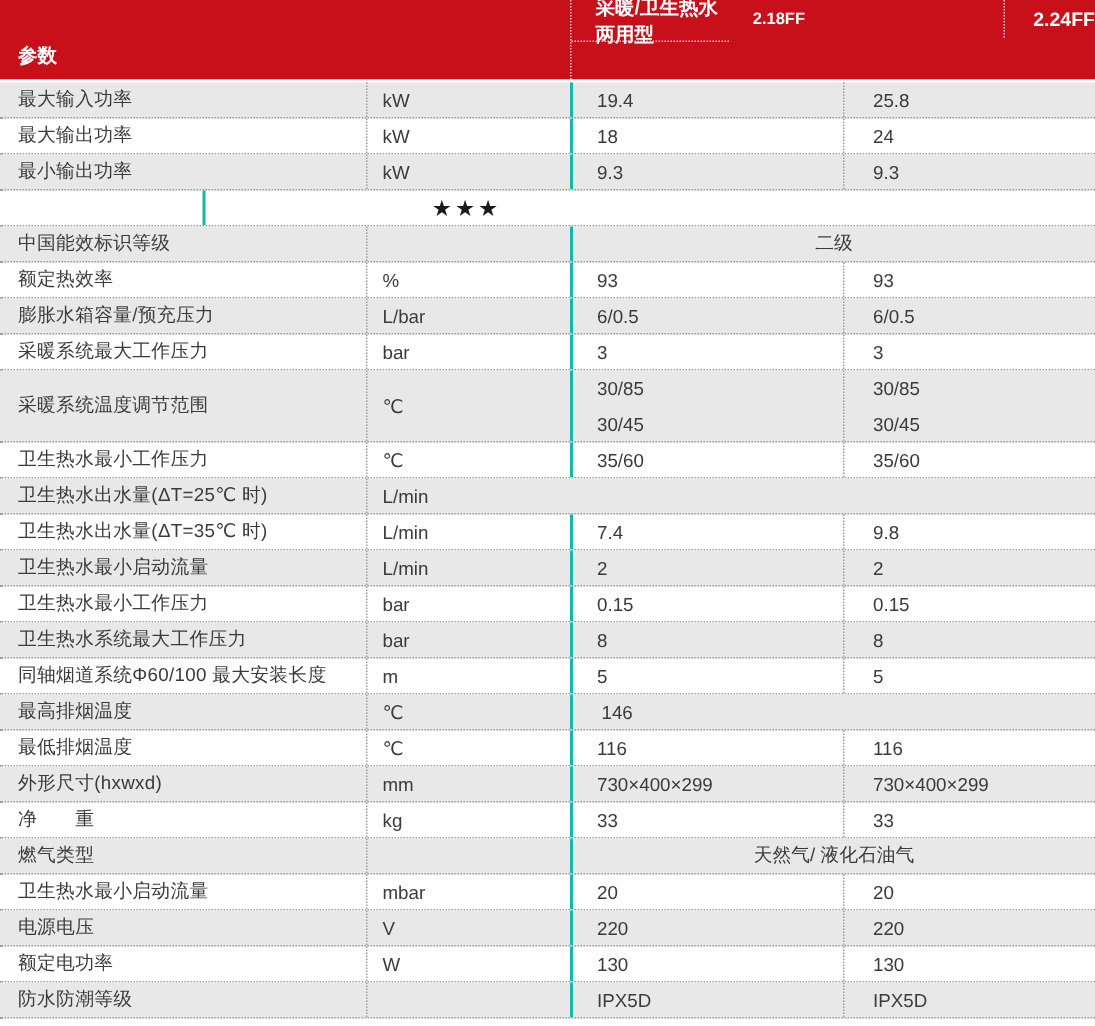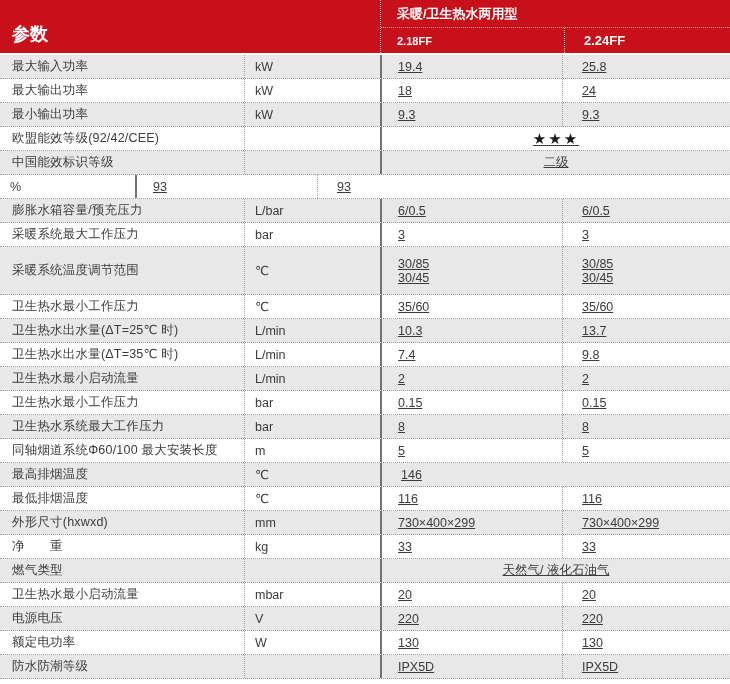--- a/index.html
+++ b/index.html
@@ -5,22 +5,22 @@
   html,body{margin:0;padding:0;background:#fff;}
   .page{
     width:730px;height:684px;
     font-family:"Liberation Sans","DejaVu Sans",sans-serif;
     color:#3b3b3b;font-size:12.5px;
     position:relative;overflow:hidden;background:#fff;
   }
   
   .hdr{display:flex;height:53px;background:#c8101b;color:#fff;}
   .hdr-left{width:380px;display:flex;align-items:flex-end;box-sizing:border-box;
-    padding:0 0 7px 12px;font-weight:bold;font-size:18px;}
-  .hdr-right{width:350px;display:flex;flex-direction:column;box-sizing:border-box;
+    padding:0 0 7px 12px;font-weight:bold;font-size:13px;}
+  .hdr-right{width:350px;display:flex;flex-direction:row;box-sizing:border-box;
     border-left:1px dotted rgba(255,255,255,.75);}
   .hdr-group{height:28px;box-sizing:border-box;display:flex;align-items:center;
     padding-left:16px;font-weight:bold;font-size:13px;
     border-bottom:1px dotted rgba(255,255,255,.75);}
   .hdr-models{height:25px;display:flex;}
   .hdr-m1{width:183px;box-sizing:border-box;display:flex;align-items:center;
     padding-left:16px;font-weight:bold;font-size:11px;}
   .hdr-m2{flex:1;box-sizing:border-box;display:flex;align-items:center;
     padding-left:19px;font-weight:bold;font-size:13px;
     border-left:1px dotted rgba(255,255,255,.75);}
@@ -28,26 +28,26 @@
   .body{border-top:2px solid #fff;}
   .row{display:flex;height:24px;box-sizing:border-box;
     border-bottom:1px dotted #9c9c9c;align-items:stretch;}
   .row.alt{background:#e8e8e8;}
   .row.tall{height:48px;}
   .c-label{width:245px;box-sizing:border-box;display:flex;align-items:center;
     padding-left:12px;border-right:1px dotted #9c9c9c;overflow:hidden;white-space:nowrap;}
   .c-unit{width:135px;box-sizing:border-box;display:flex;align-items:center;
     padding-left:10px;}
   .c-values{width:350px;box-sizing:border-box;display:flex;
-    border-left:2px solid #737373;text-decoration:underline;}
+    border-left:2px solid #14b8a6;}
   .c-v1{width:181px;box-sizing:border-box;display:flex;align-items:center;
     padding-left:16px;border-right:1px dotted #9c9c9c;}
   .c-v2{flex:1;box-sizing:border-box;display:flex;align-items:center;padding-left:19px;}
   .c-span{flex:1;display:flex;align-items:center;justify-content:center;}
-  .tall .c-v1,.tall .c-v2{white-space:pre-line;line-height:14px;align-items:center;}
+  .tall .c-v1,.tall .c-v2{white-space:pre-line;line-height:24px;align-items:center;}
   .stars{font-size:15px;color:#1a1a1a;letter-spacing:2px;}
   .row .c-label{letter-spacing:.2px;}
 </style>
 </head>
 <body>
 
 <div class="page">
   <div class="hdr">
     <div class="hdr-left">参数</div>
     <div class="hdr-right">
@@ -81,36 +81,36 @@
     <div class="row alt">
       <div class="c-label">最小输出功率</div>
       <div class="c-unit">kW</div>
       <div class="c-values">
         <div class="c-v1">9.3</div>
         <div class="c-v2">9.3</div>
       </div>
     </div>
 
     <div class="row">
-      <div class="c-label">欧盟能效等级(92/42/CEE)</div>
       <div class="c-unit"></div>
       <div class="c-values">
         <div class="c-span stars">★★★</div>
       </div>
     </div>
 
     <div class="row alt">
       <div class="c-label">中国能效标识等级</div>
       <div class="c-unit"></div>
       <div class="c-values">
         <div class="c-span">二级</div>
       </div>
     </div>
 
     <div class="row">
+      <div class="c-label">额定热效率</div>
       <div class="c-unit">%</div>
       <div class="c-values">
         <div class="c-v1">93</div>
         <div class="c-v2">93</div>
       </div>
     </div>
 
     <div class="row alt">
       <div class="c-label">膨胀水箱容量/预充压力</div>
       <div class="c-unit">L/bar</div>
@@ -145,24 +145,20 @@
       <div class="c-unit">℃</div>
       <div class="c-values">
         <div class="c-v1">35/60</div>
         <div class="c-v2">35/60</div>
       </div>
     </div>
 
     <div class="row alt">
       <div class="c-label">卫生热水出水量(ΔT=25℃ 时)</div>
       <div class="c-unit">L/min</div>
-      <div class="c-values">
-        <div class="c-v1">10.3</div>
-        <div class="c-v2">13.7</div>
-      </div>
     </div>
 
     <div class="row">
       <div class="c-label">卫生热水出水量(ΔT=35℃ 时)</div>
       <div class="c-unit">L/min</div>
       <div class="c-values">
         <div class="c-v1">7.4</div>
         <div class="c-v2">9.8</div>
       </div>
     </div>

